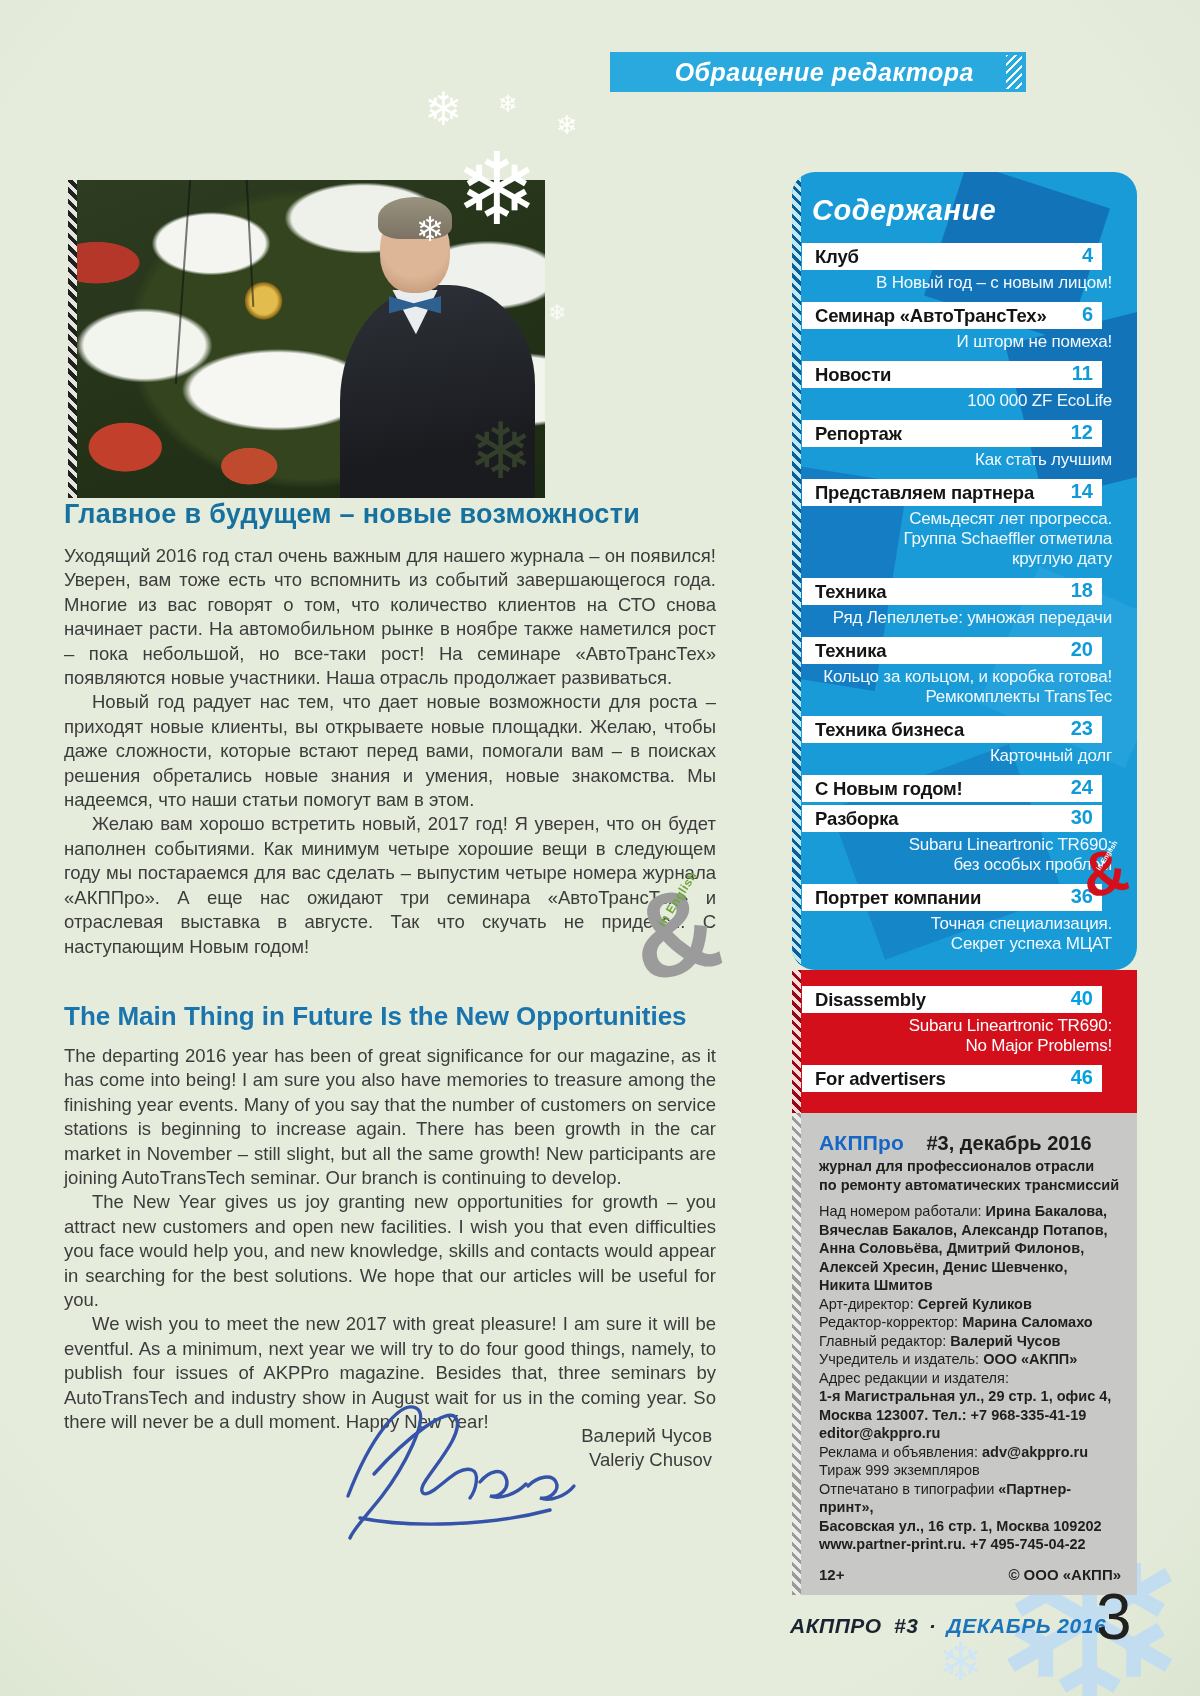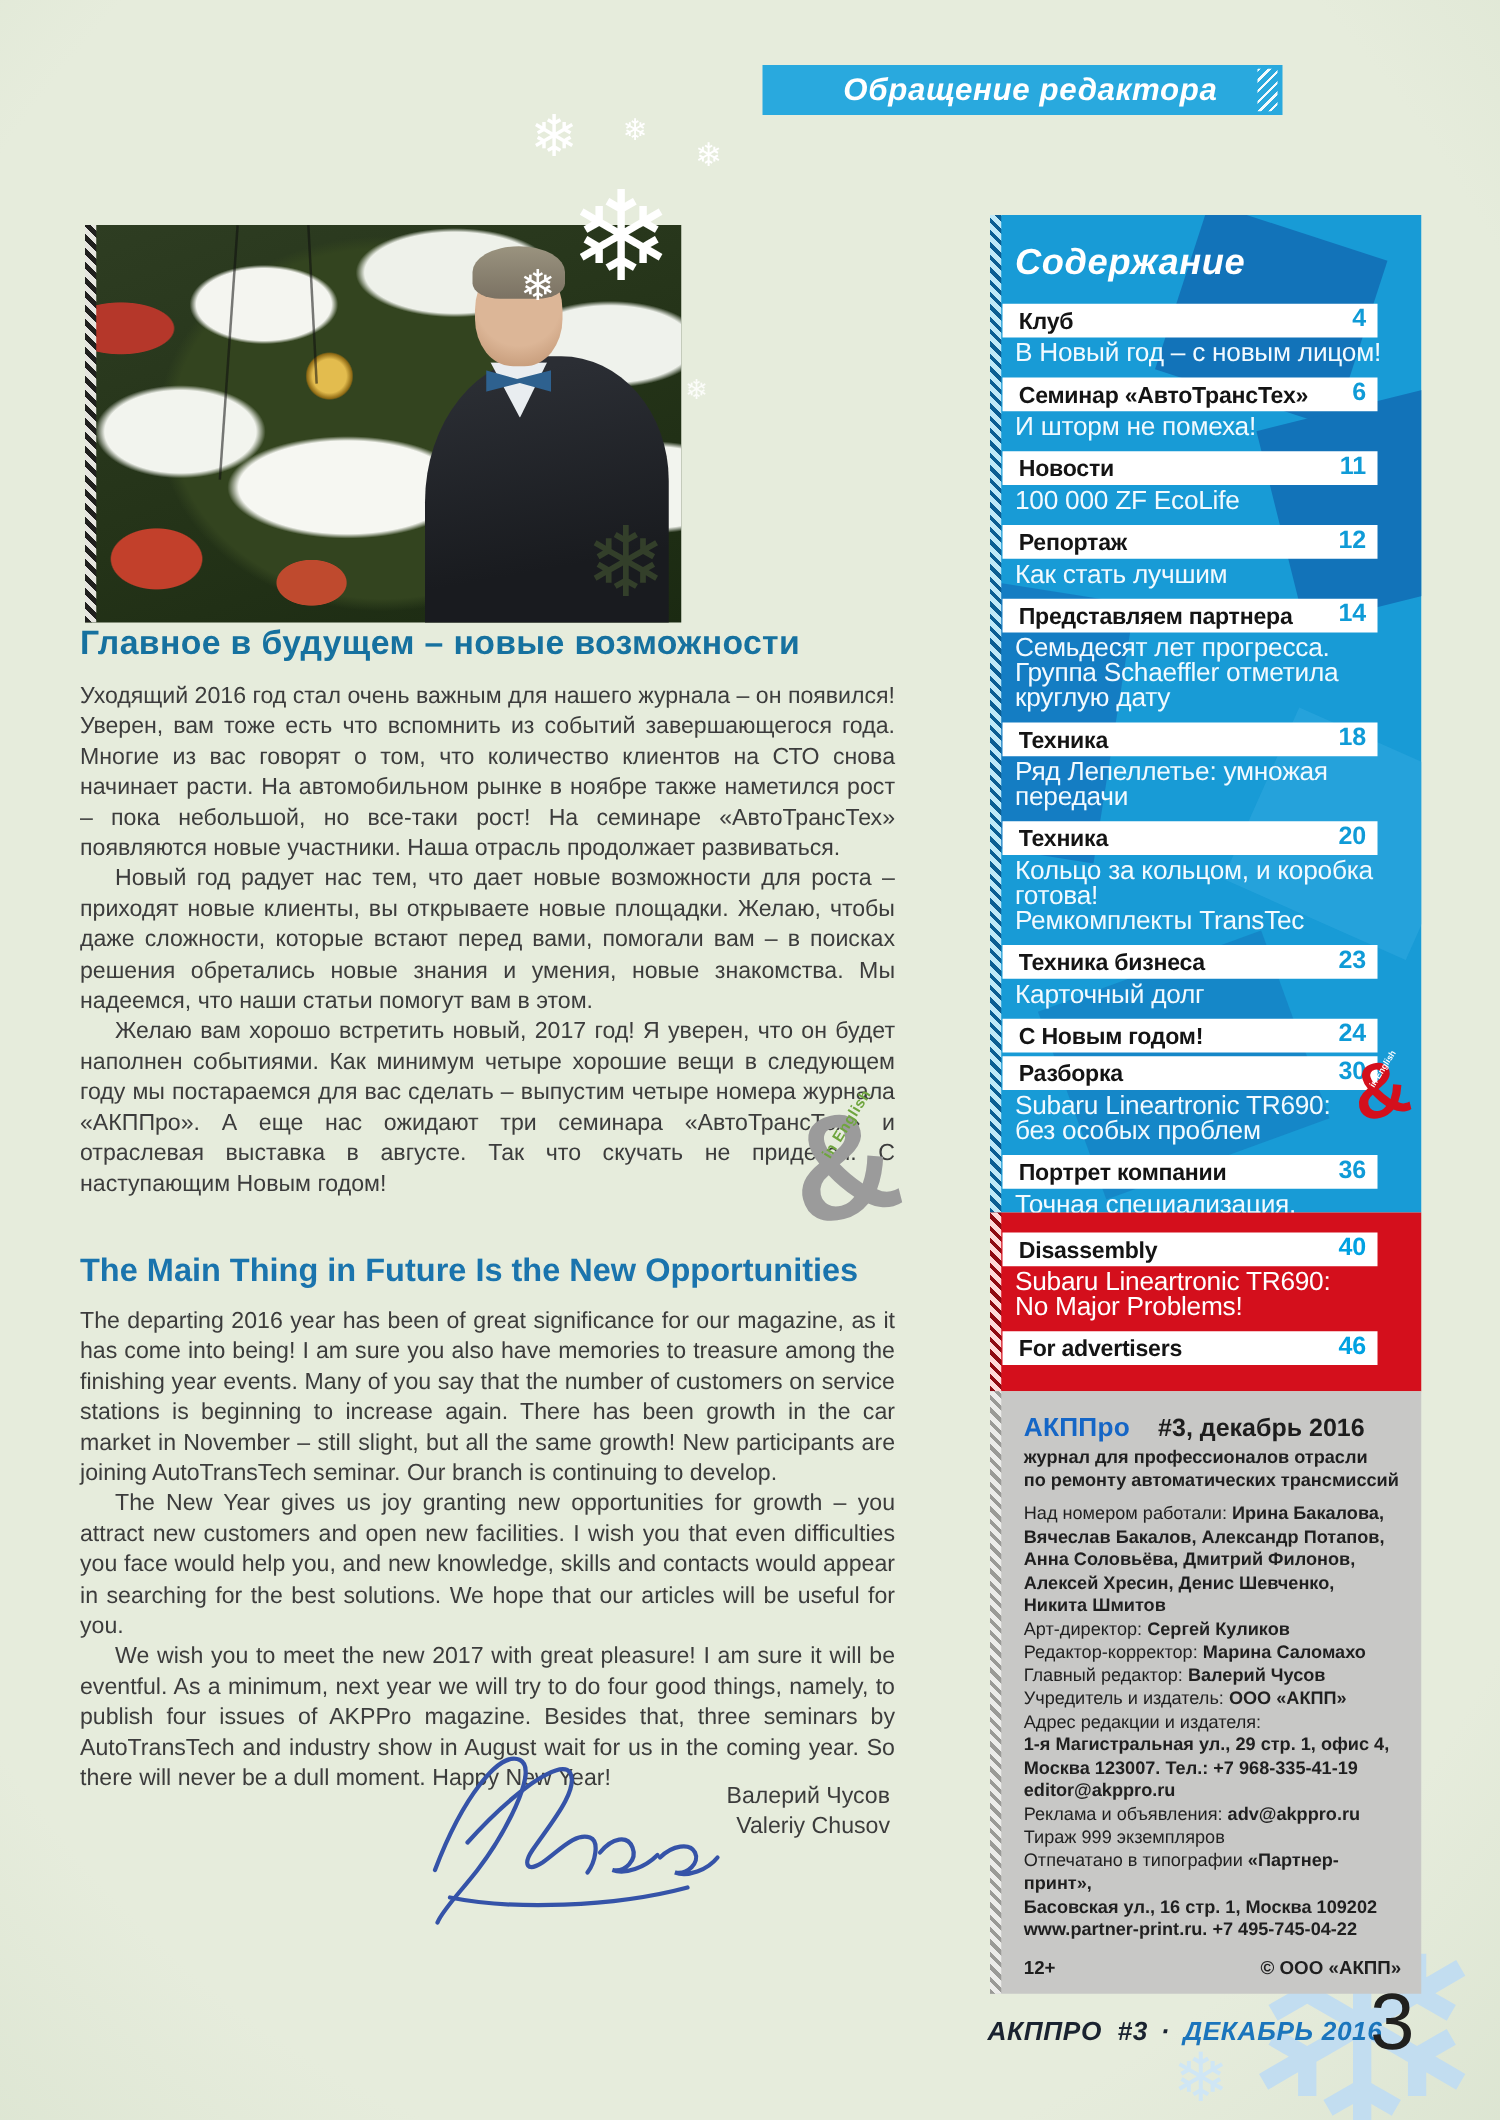--- a/index.html
+++ b/index.html
@@ -74,36 +74,36 @@
   .amp-red .amp { font-size:62px; font-weight:700; color:#d40f1c; display:block; transform:rotate(-14deg); line-height:.8; }
   .amp-red .ribbon { position:absolute; left:8px; top:4px; transform:rotate(-58deg);
     color:#fff; font-size:7px; font-weight:700; }
   
   .sig { position:absolute; left:330px; top:1378px; z-index:2; }
   .sig-names { position:absolute; left:540px; top:1424px; width:172px; text-align:right;
     font-size:18.5px; color:#3c3c3c; line-height:1.28; z-index:2; }
   
   .sidebar { position:absolute; left:792px; top:172px; width:345px; z-index:2; }
   .toc-blue { position:relative; background:#189bd6; height:798px; overflow:hidden;
-    padding:18px 0 0 0; }
+    padding:18px 0 0 0;border-radius:23px; }
   .toc-blue::before, .toc-red::before, .imprint::before {
     content:""; position:absolute; left:0; top:0; bottom:0; width:9px; z-index:5;
   }
   .toc-blue::before { background:repeating-linear-gradient(45deg, #0b5e93 0 3px, #bfe9f8 3px 7px); }
   .toc-red::before  { background:repeating-linear-gradient(45deg, #8f0a12 0 3px, #ffd9d9 3px 7px); }
   .imprint::before  { background:repeating-linear-gradient(45deg, #9a9a97 0 3px, #ececea 3px 7px); }
   .deco { position:absolute; z-index:0; }
   .toc-inner { position:relative; z-index:2; padding:0 0 0 18px; }
   .toc-title { color:#fff; font-size:29px; font-weight:700; font-style:italic; margin:4px 0 16px 2px; letter-spacing:.5px; }
   .toc-band { position:relative; background:#fff; width:300px; height:27px; margin:0 0 3px -8px;
     display:flex; align-items:center; padding:0 28px 0 13px; }
   .toc-label { font-size:18.5px; font-weight:700; color:#141414; white-space:nowrap; letter-spacing:-.2px; }
   .toc-num { position:absolute; right:9px; top:1px; font-size:20px; font-weight:800; color:#0f9bd7; }
-  .toc-sub { color:#f2faff; font-size:21px; line-height:20px; margin:2px 0 9px 2px;
-    white-space:pre-line; letter-spacing:-.2px; max-width:300px; }
+  .toc-sub { color:#f2faff; font-size:17px; line-height:20px; margin:2px 0 9px 2px;
+    white-space:pre-line; letter-spacing:-.2px; max-width:300px;text-align:right; }
   .toc-red { position:relative; background:#d40f1c; height:143px; overflow:hidden; padding:16px 0 0 0; }
   .toc-red .toc-sub { color:#fff; }
   .toc-red .toc-num { color:#00a2e2; }
   
   .imprint { position:relative; background:#c8c8c6; padding:18px 16px 12px 27px; width:345px; }
   .imp-brandrow { margin-bottom:2px; }
   .imp-brand { color:#1566c6; font-size:21px; font-weight:800; letter-spacing:.2px; }
   .imp-issue { color:#1d1d1d; font-size:20px; font-weight:800; margin-left:18px; }
   .imp-line { font-size:14.5px; line-height:18.5px; color:#1f1f1f; }
   .imp-line .lbl { font-weight:400;margin-top:17px; }

